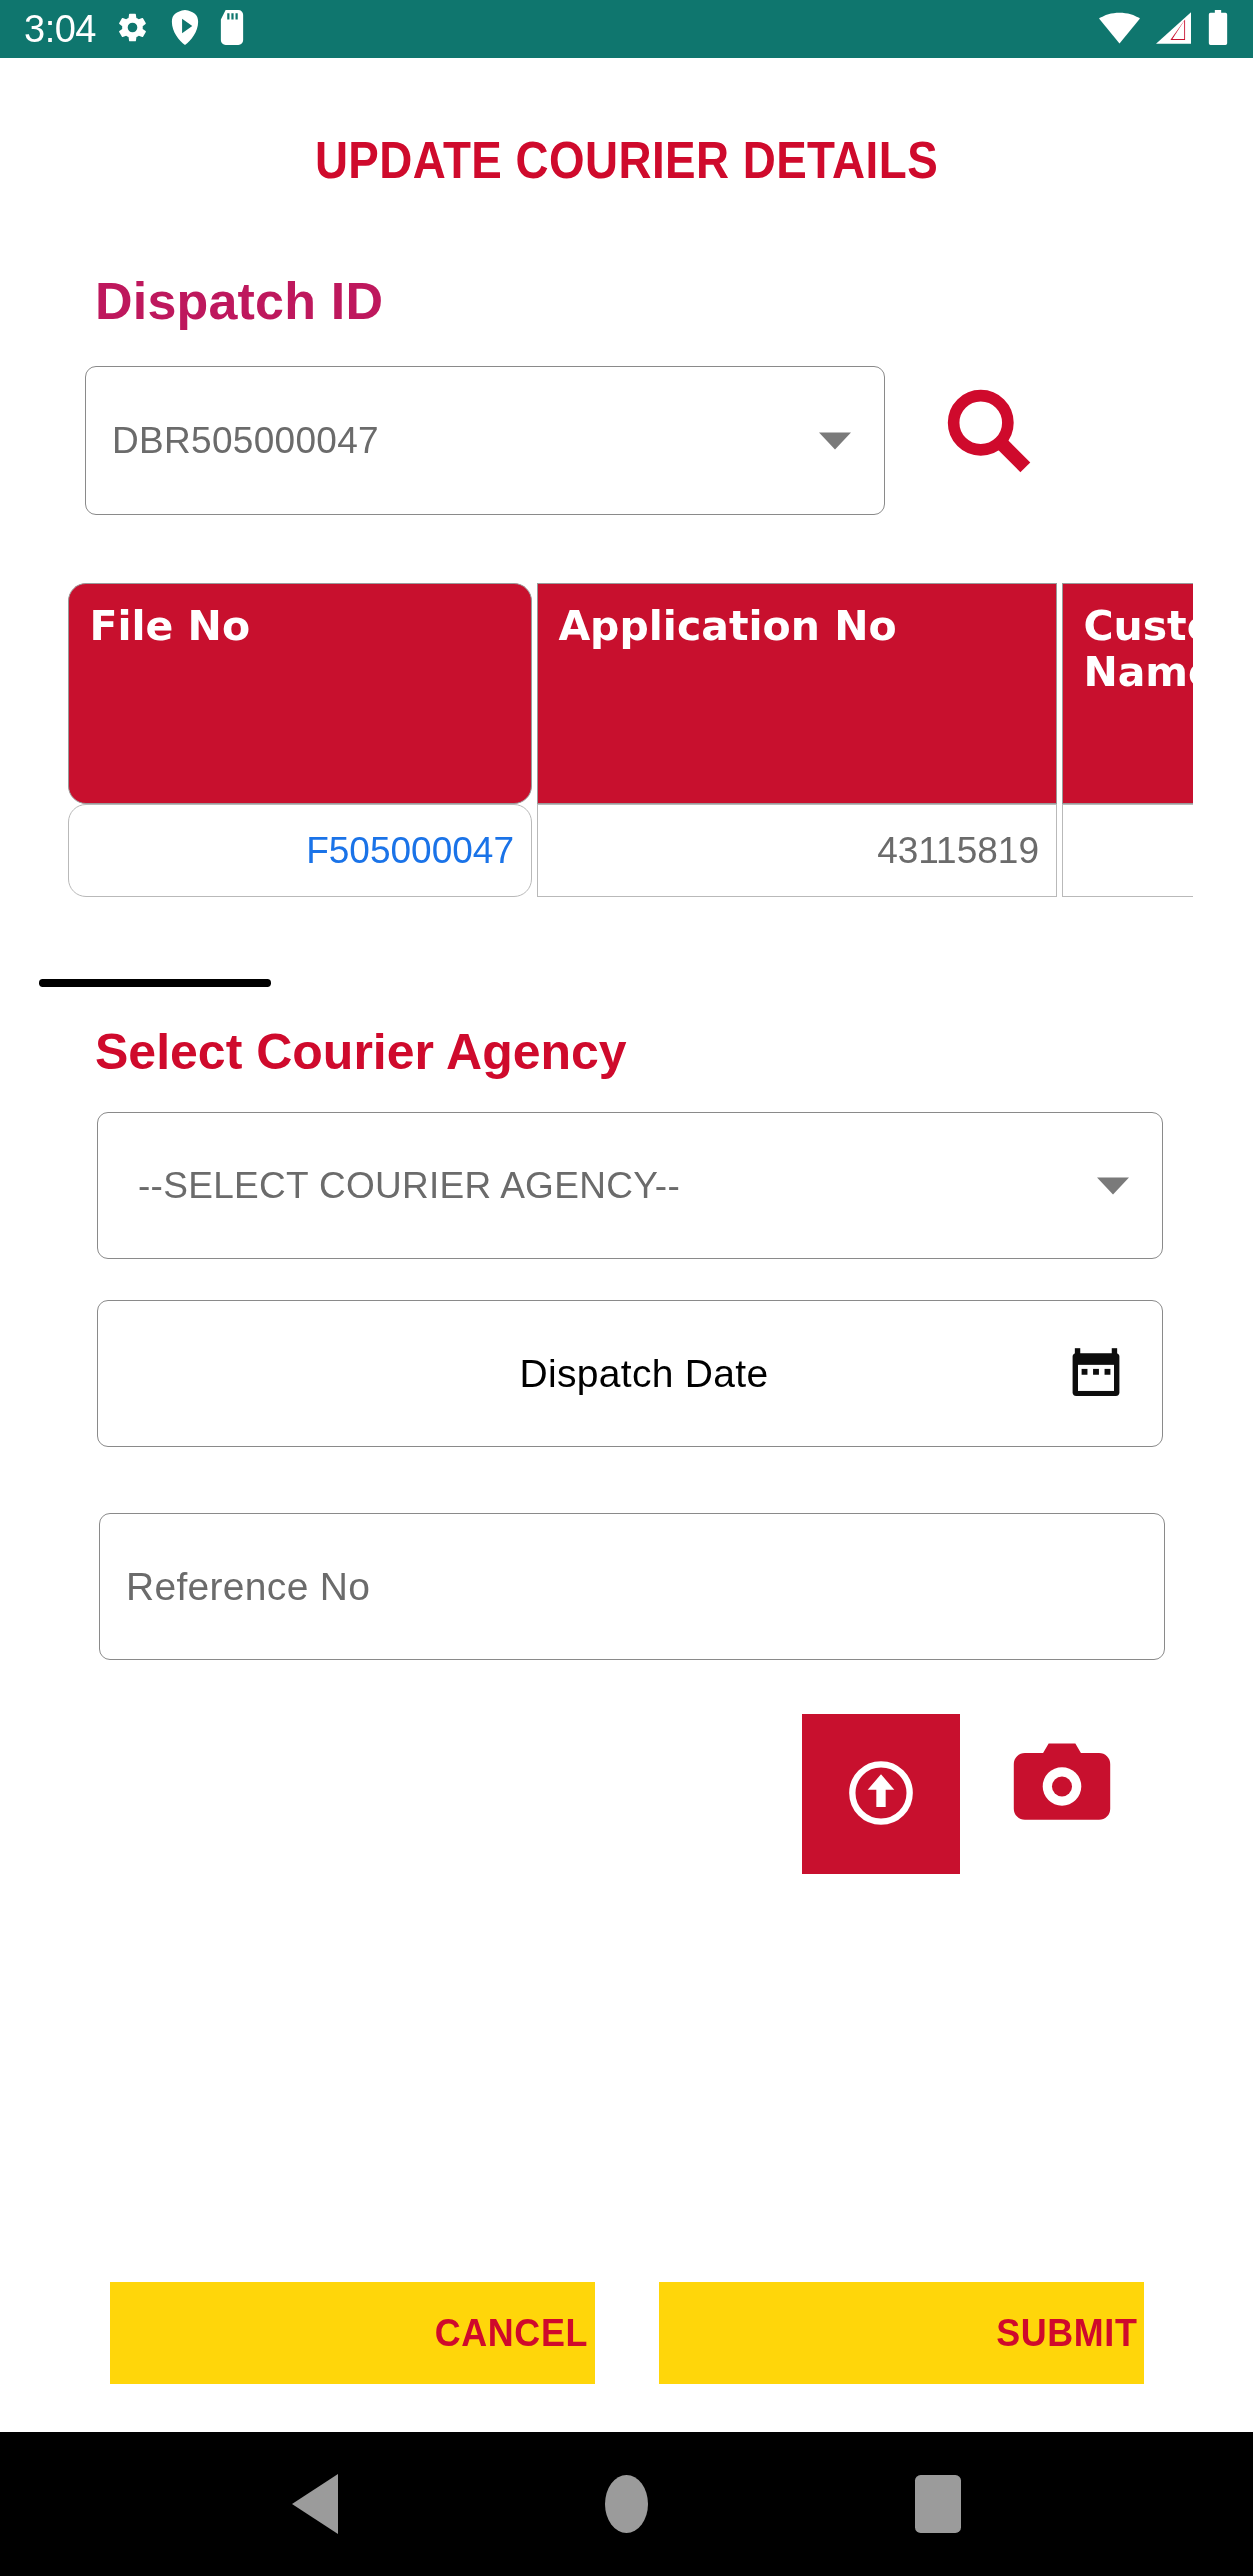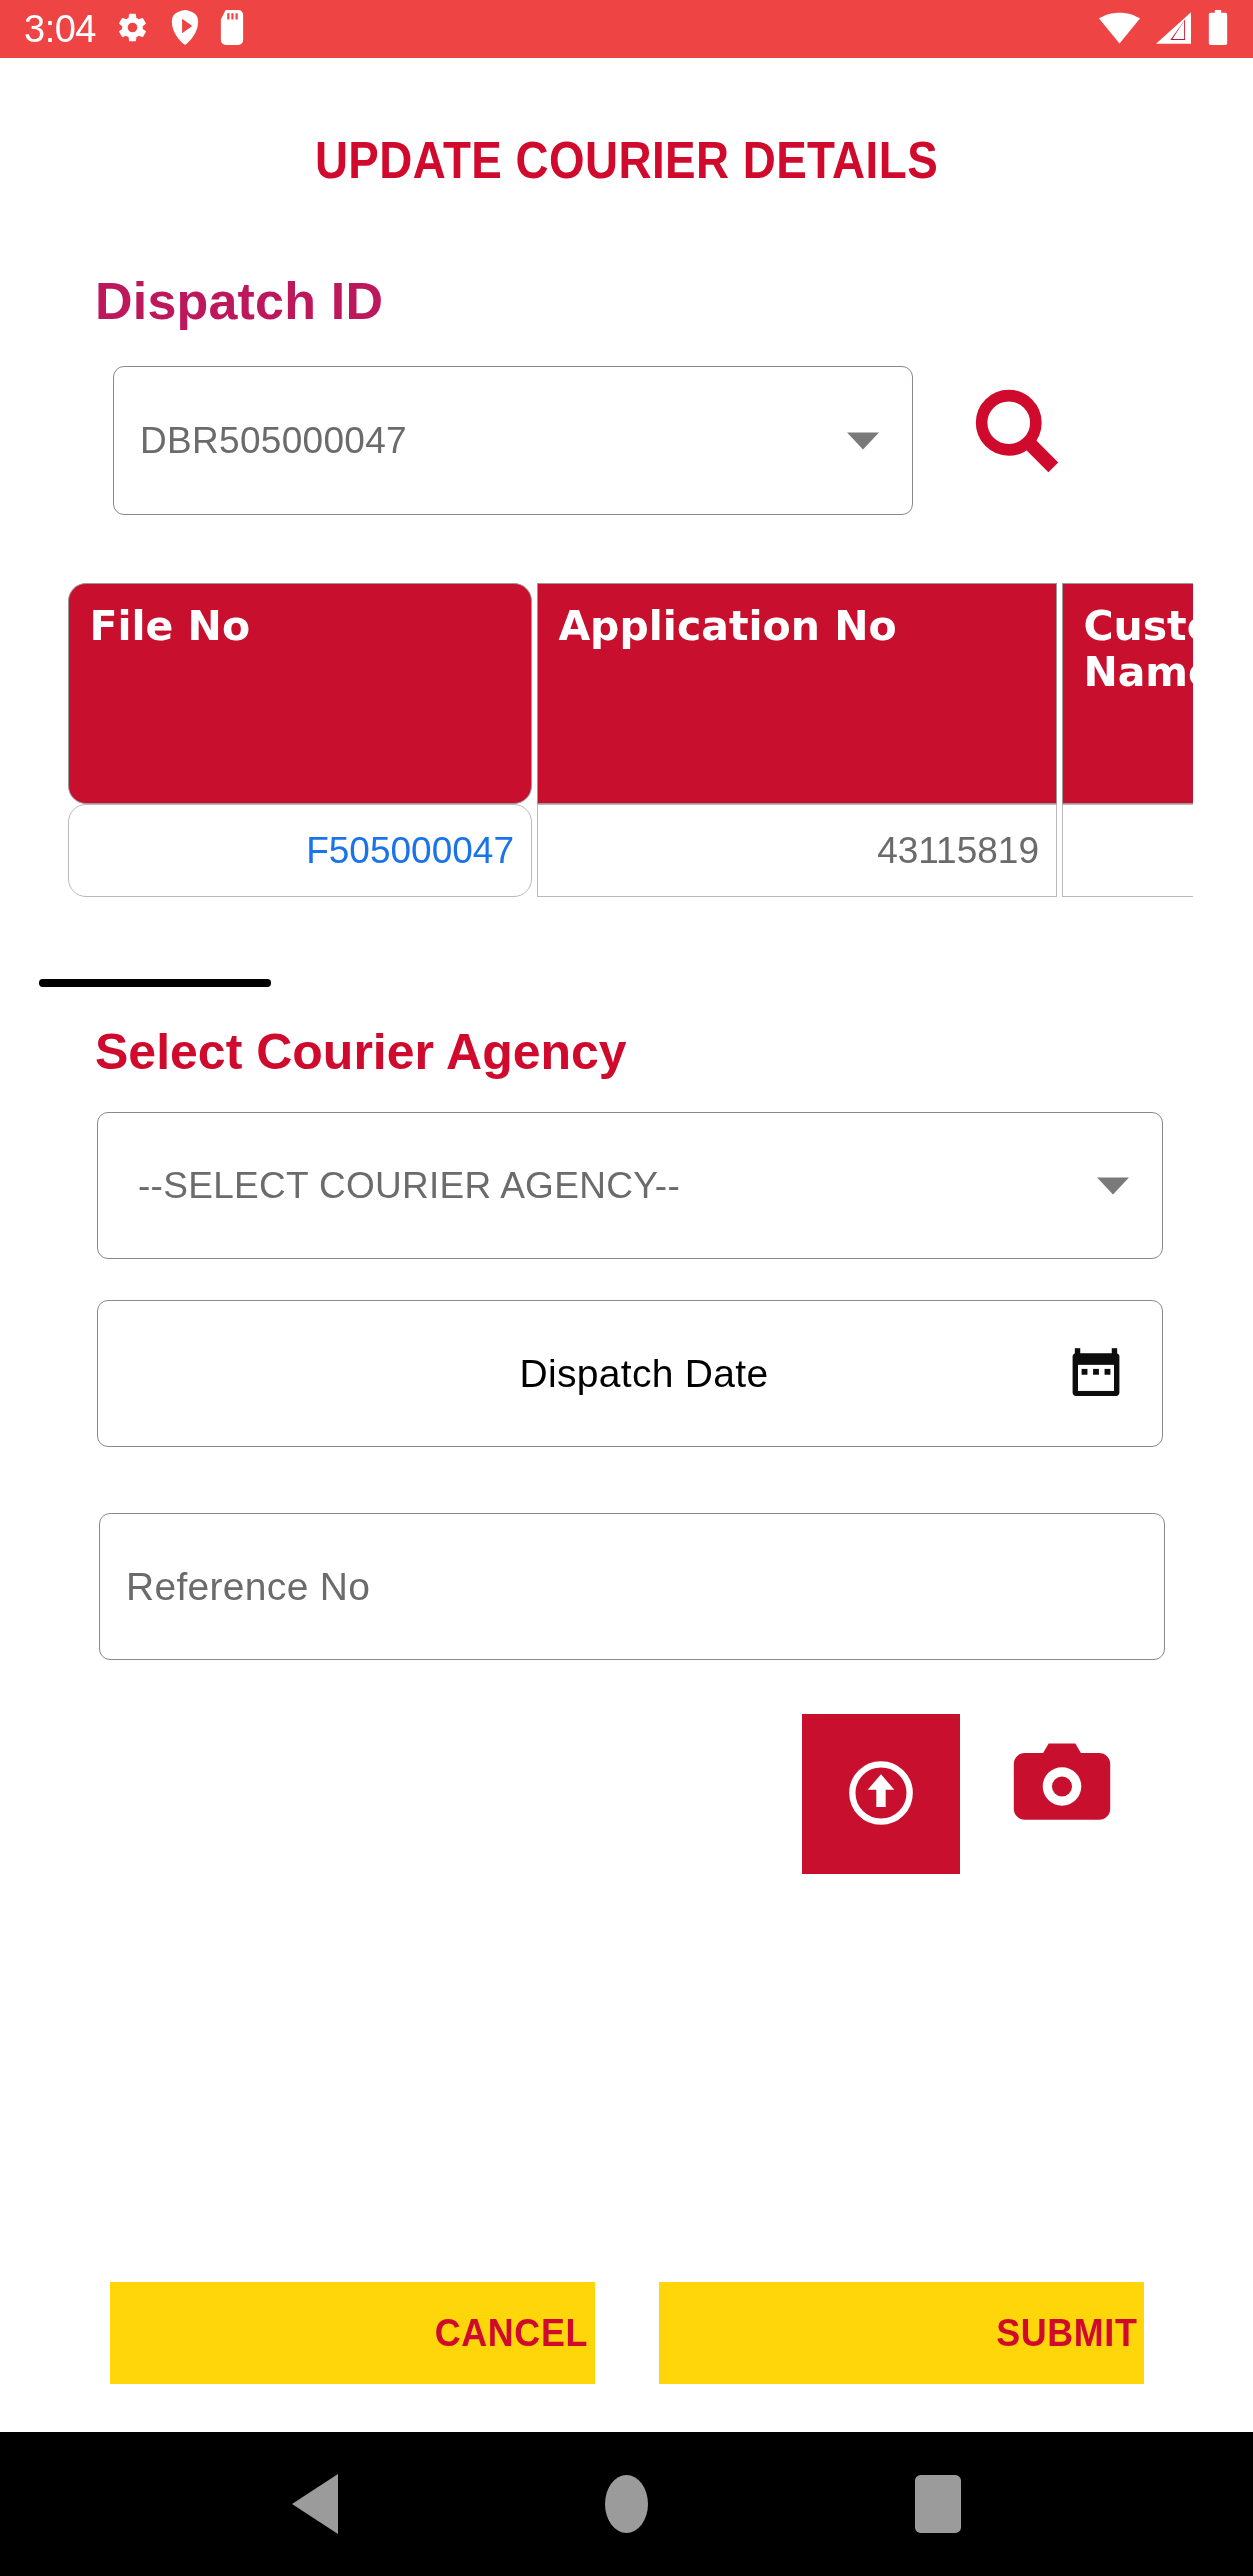--- a/index.html
+++ b/index.html
@@ -19,21 +19,21 @@
     background: #ffffff;
     overflow: hidden;
   }
 
   
   #status-bar {
     position: absolute;
     top: 0; left: 0;
     width: 1253px;
     height: 58px;
-    background: #ef4444;
+    background: #0f766e;
     display: flex;
     align-items: center;
     padding: 6px 24px;
   }
   #status-left {
     display: flex;
     align-items: center;
     gap: 20.4px;
   }
   #status-clock {
@@ -73,21 +73,21 @@
     left: 95px;
     color: #be185d;
     font-size: 52px;
     font-weight: bold;
     letter-spacing: 0.2px;
   }
 
   #dispatch-row {
     position: absolute;
     top: 366px;
-    left: 113px;
+    left: 85px;
     width: 1068px;
     height: 149px;
     display: flex;
     align-items: flex-start;
   }
 
   .sel-box {
     border: 1.9px solid #8a8a8a;
     border-radius: 11px;
     background: #ffffff;

